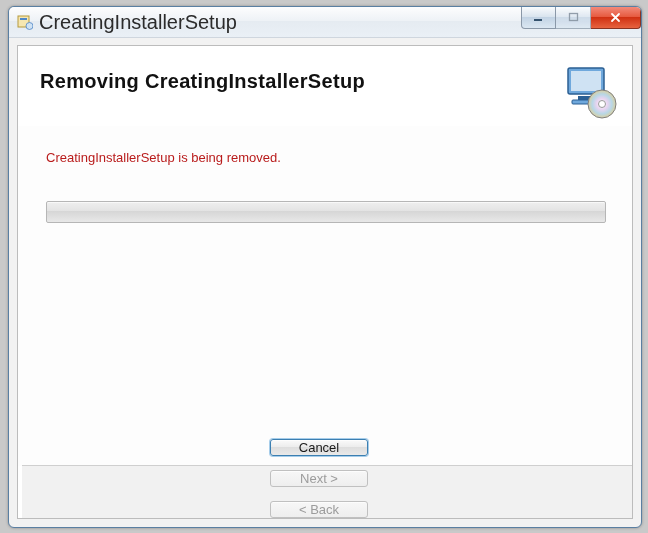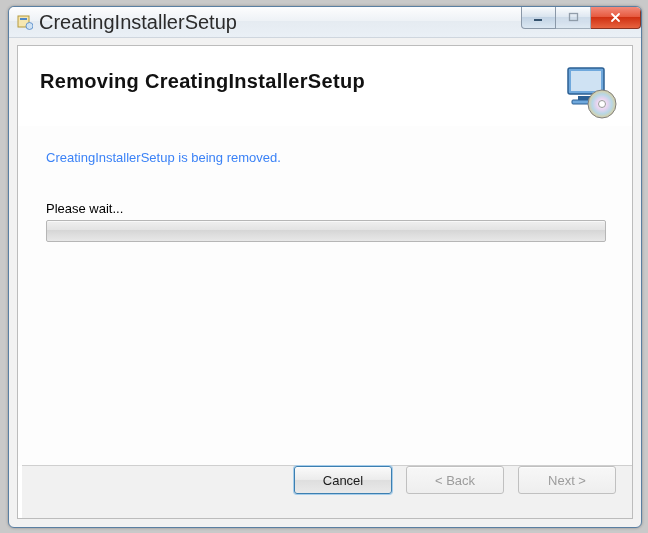--- a/index.html
+++ b/index.html
@@ -124,21 +124,21 @@
     position: absolute;
     left: 0;
     right: 0;
     top: 80px;
     bottom: 52px;
     background: #fdfdfd;
     padding: 24px 28px 0 28px;
   }
   .status-text {
     font-size: 13px;
-    color: #3b82f6;
+    color: #b91c1c;
     margin-bottom: 36px;
   }
   .wait-label {
     font-size: 13px;
     color: #000;
     margin-bottom: 4px;
   }
   .progress {
     width: 100%;
     height: 20px;
@@ -151,24 +151,25 @@
   
   .wiz-footer {
     position: absolute;
     left: 4px;
     right: 0;
     bottom: 0;
     height: 52px;
     border-top: 1px solid #cfcfcf;
     background: #f1f1f1;
     display: flex;
-    align-items: flex-start;
+    align-items: center;
     justify-content: flex-end;
     padding-right: 16px;
     gap: 14px;
+    flex-direction: column;
   }
   .btn {
     width: 96px;
     height: 26px;
     font-size: 13px;
     background: linear-gradient(to bottom, #fafafa 0%, #ececec 48%, #dedede 50%, #e9e9e9 100%);
     border: 1px solid #9a9a9a;
     border-radius: 3px;
     color: #1a1a1a;
     box-shadow: inset 0 1px 0 rgba(255,255,255,0.7);
@@ -241,24 +242,23 @@
             </radialGradient>
           </defs>
           <circle cx="40" cy="40" r="14" fill="url(#dg)" stroke="#7f7f7f" stroke-width="1"></circle>
           <circle cx="40" cy="40" r="3.5" fill="#ffffff" stroke="#9a9a9a"></circle>
         </svg>
       </span>
     </div>
 
     <div class="wiz-body">
       <div class="status-text">CreatingInstallerSetup is being removed.</div>
-      <div class="wait-label">Please wait...</div>
       <div class="progress" aria-valuenow="0"></div>
     </div>
 
     <div class="wiz-footer">
       <div class="btn focus">Cancel</div>
+      <div class="btn disabled">Next &gt;</div>
       <div class="btn disabled">&lt; Back</div>
-      <div class="btn disabled">Next &gt;</div>
     </div>
 
   </div>
 </div>
 
 </body></html>

